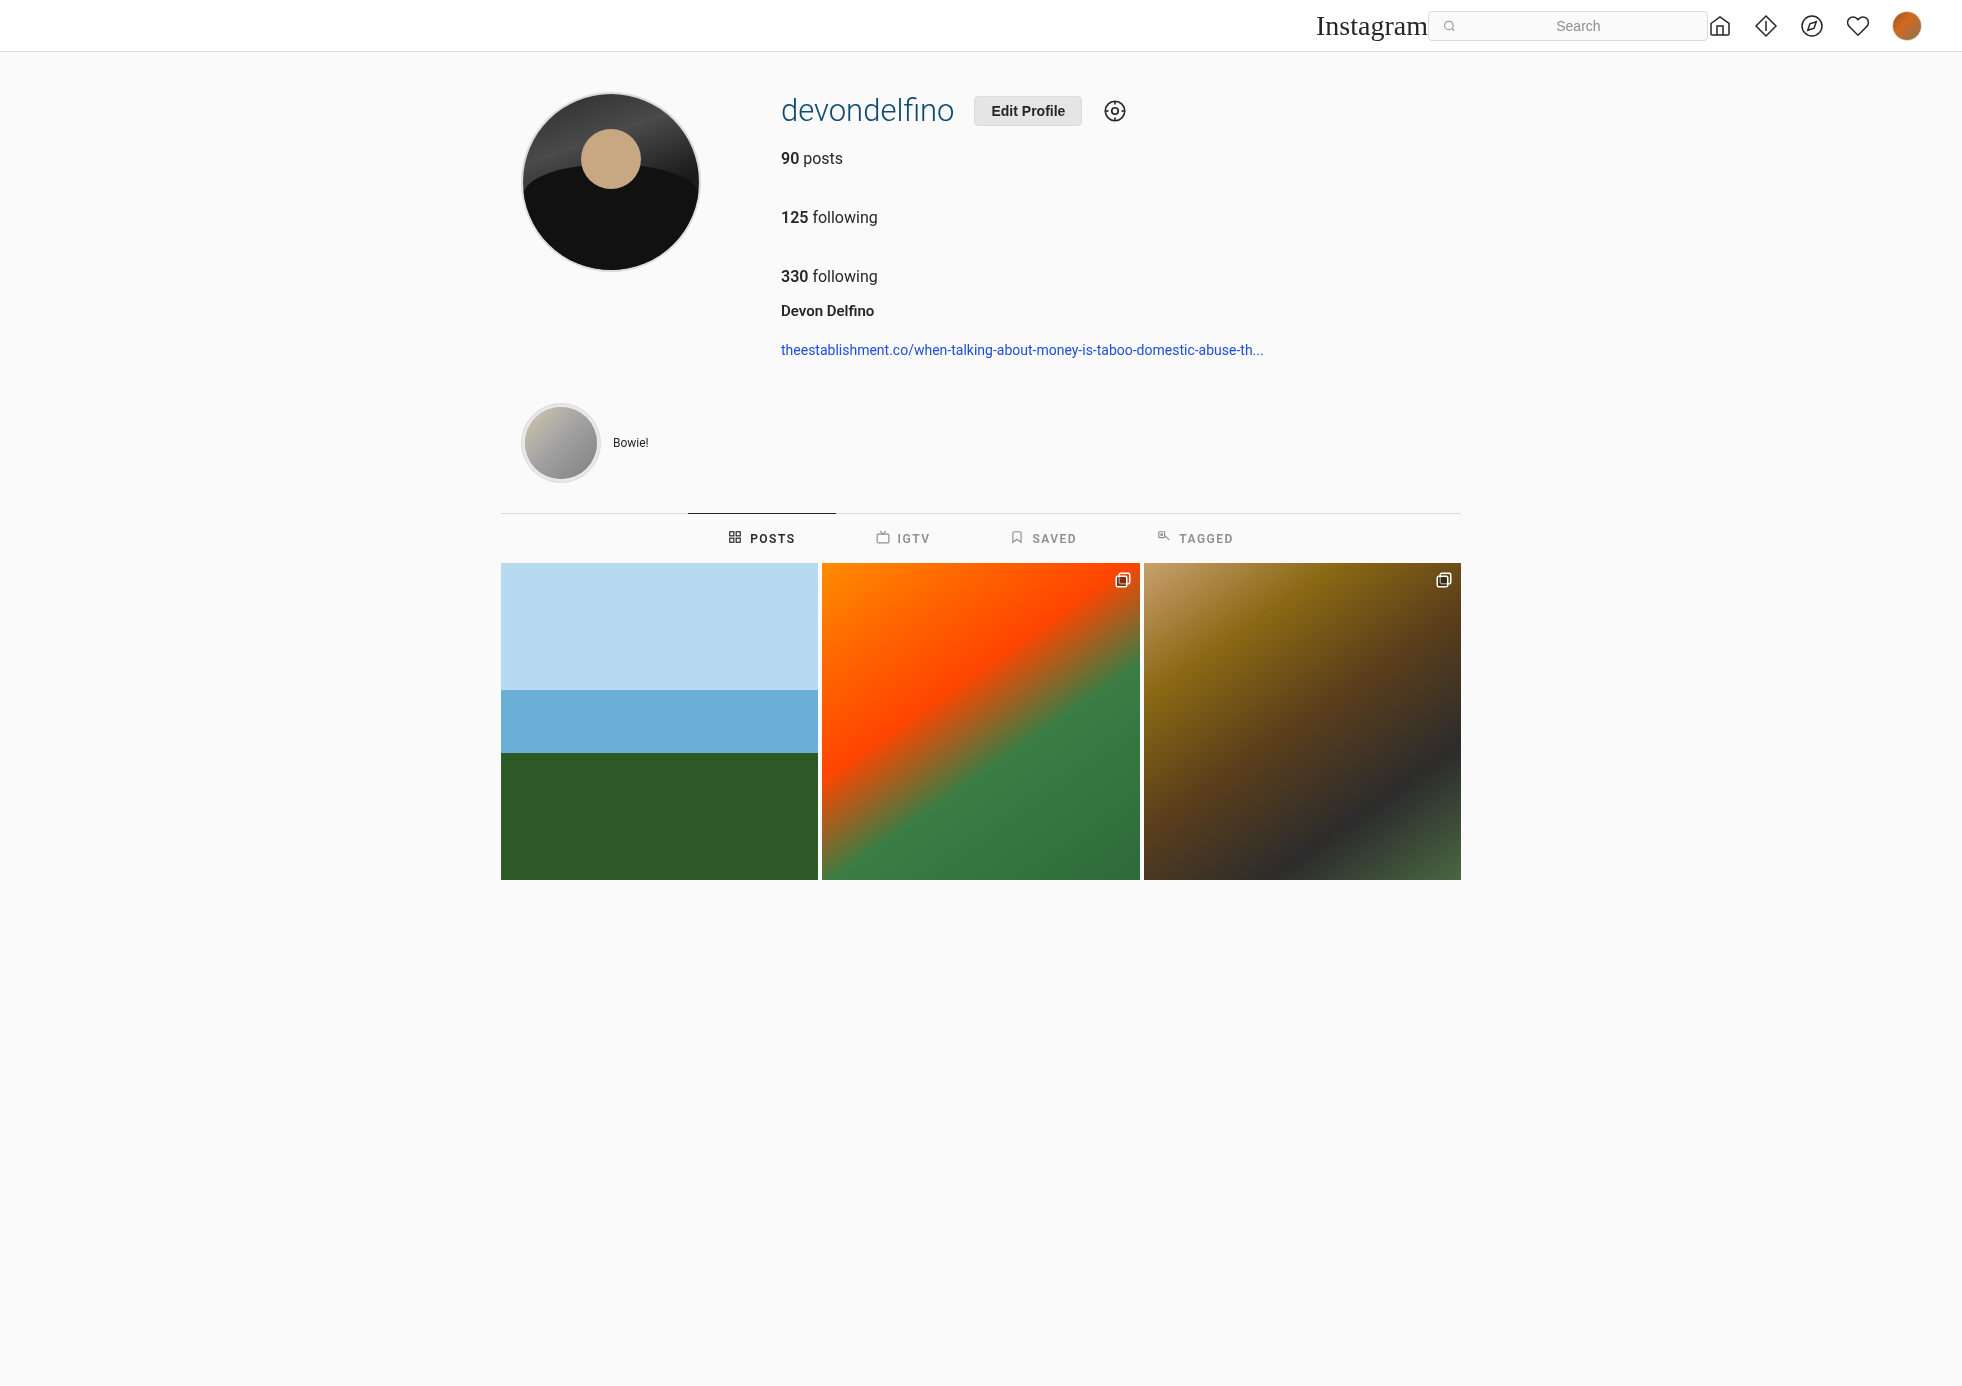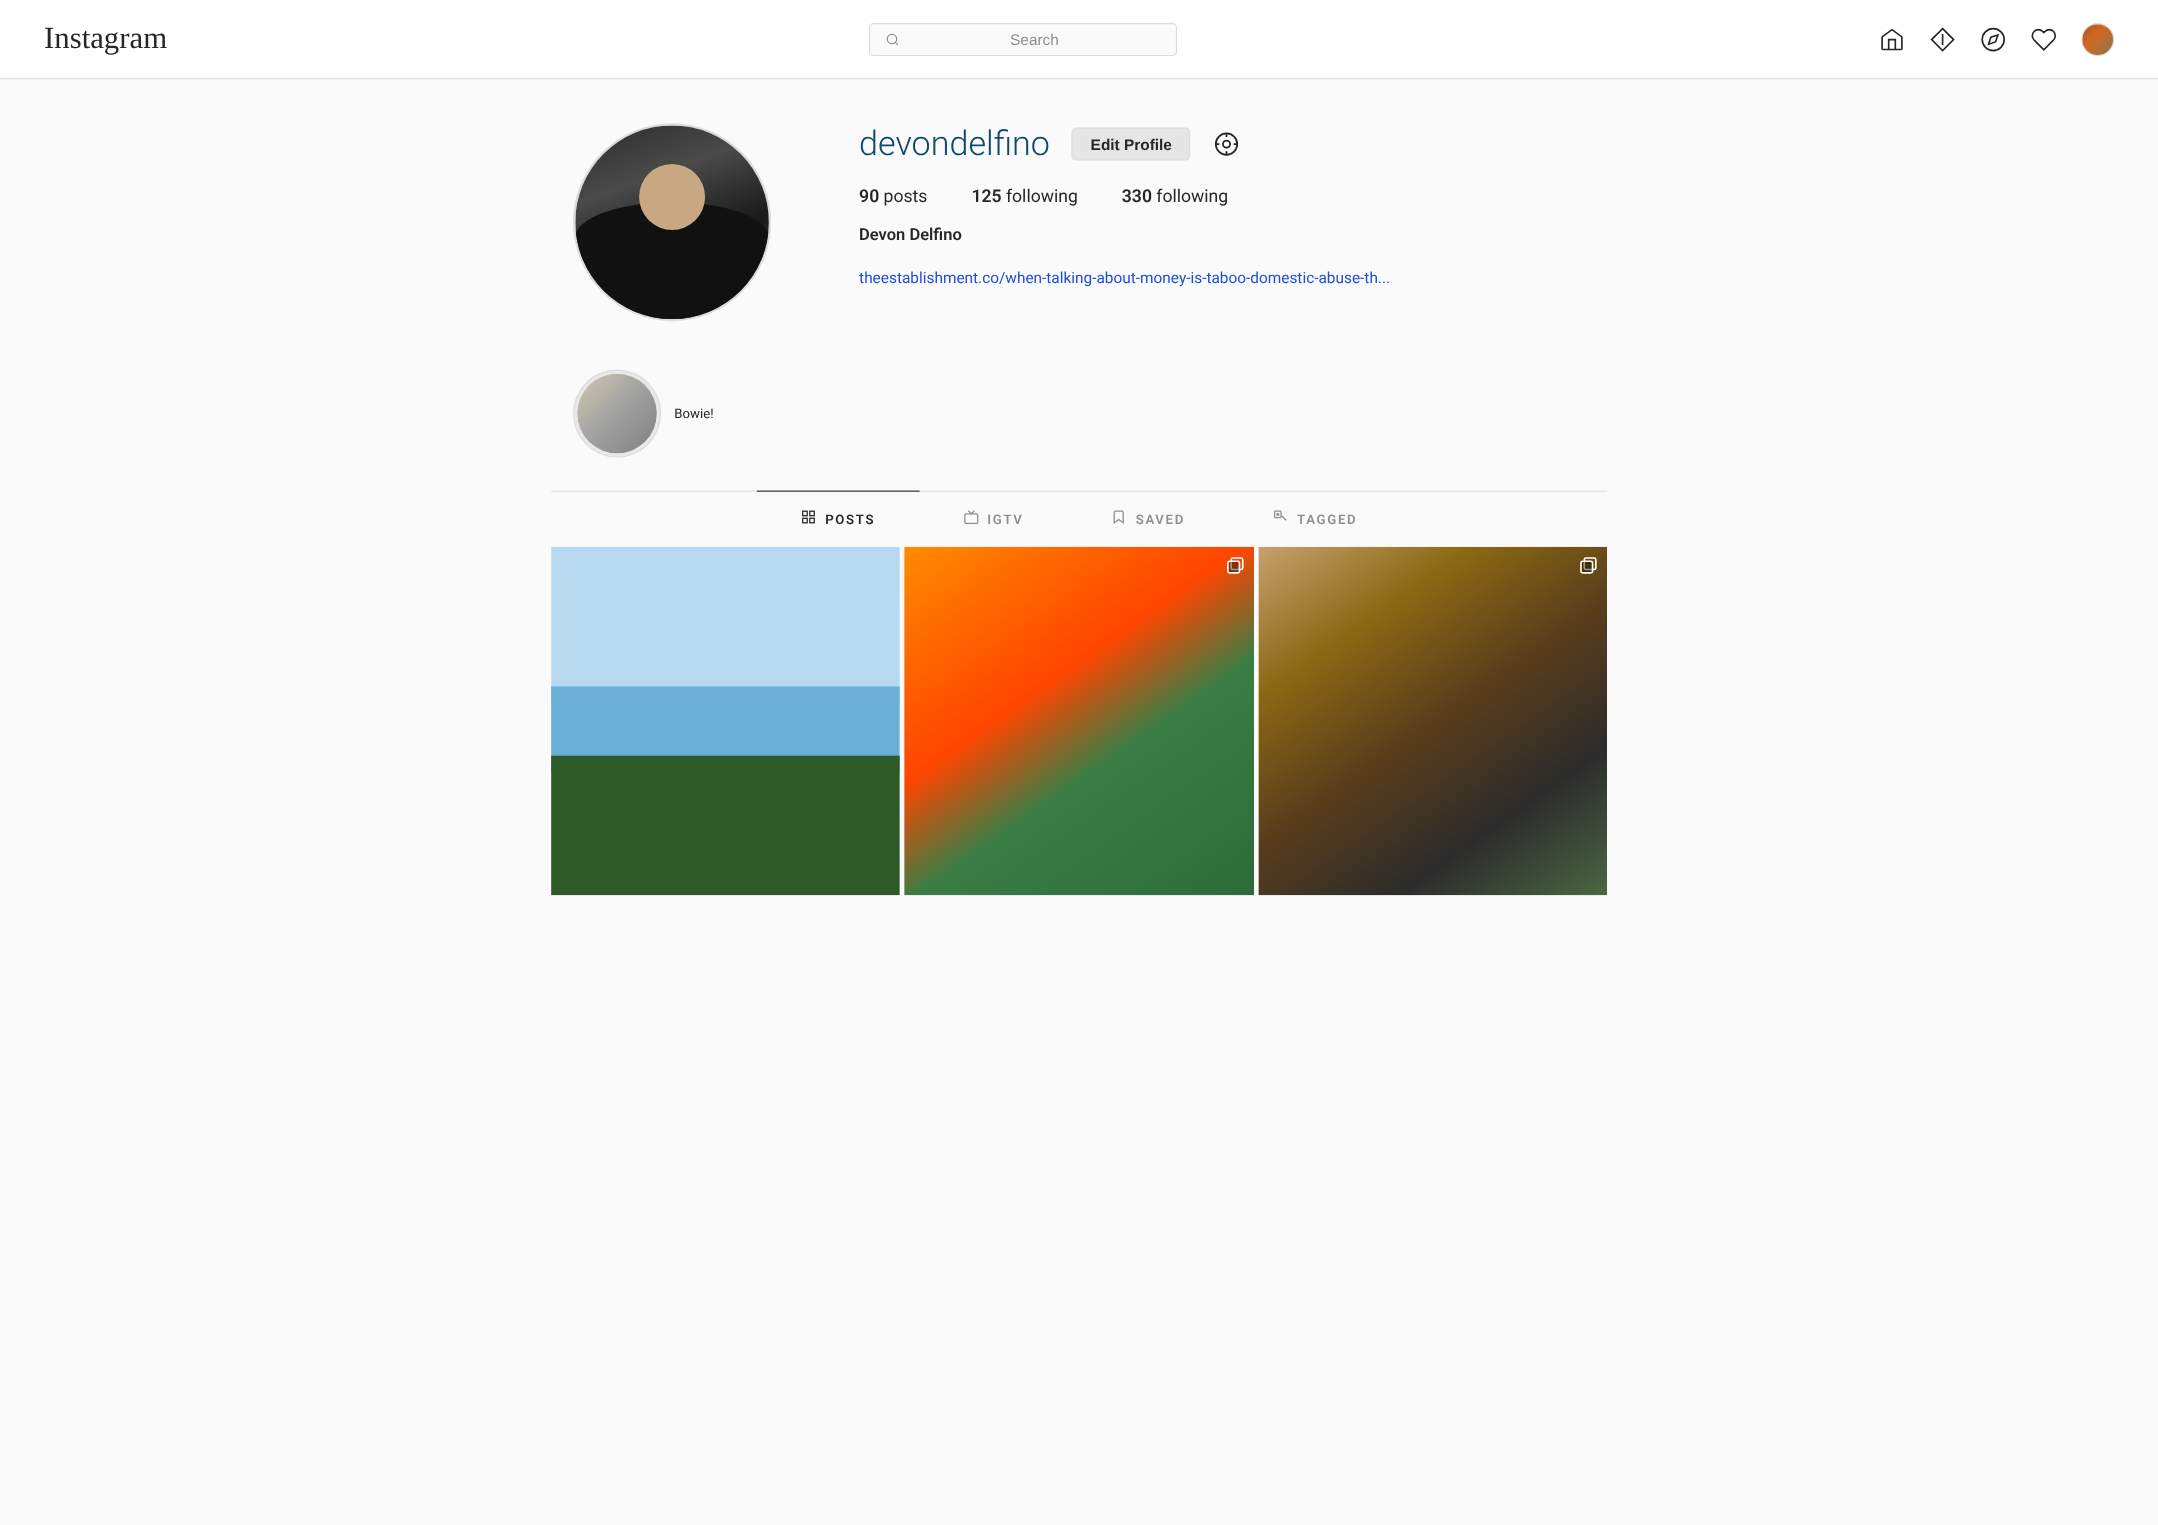--- a/index.html
+++ b/index.html
@@ -2,24 +2,24 @@
 <html><head>
   <meta charset="utf-8">
   <style>
     * { box-sizing: border-box; margin: 0; padding: 0; }
     body { font-family: -apple-system, BlinkMacSystemFont, 'Segoe UI', Roboto, sans-serif; background: #fafafa; color: #262626; }
 
     
     .header {
       background: #fff;
       border-bottom: 1px solid #dbdbdb;
-      height: 72px;
-      display: flex;
-      align-items: center;
-      justify-content: space-between;
+      height: 52px;
+      display: flex;
+      align-items: center;
+      justify-content: flex-end;
       padding: 0 40px;
       position: sticky;
       top: 0;
       z-index: 100;
     }
     .header-logo {
       font-family: 'Brush Script MT', cursive;
       font-size: 28px;
       font-weight: 400;
       color: #262626;
@@ -145,20 +145,21 @@
       color: #262626;
     }
     .settings-icon {
       cursor: pointer;
       color: #262626;
     }
     .profile-stats {
       display: flex;
       gap: 40px;
       margin-bottom: 16px;
+      flex-direction: column;
     }
     .stat-item { font-size: 16px; color: #262626; }
     .stat-num { font-weight: 600; }
     .profile-name {
       font-weight: 600;
       font-size: 15px;
       margin-bottom: 20px;
     }
     .profile-bio {
       font-size: 15px;

